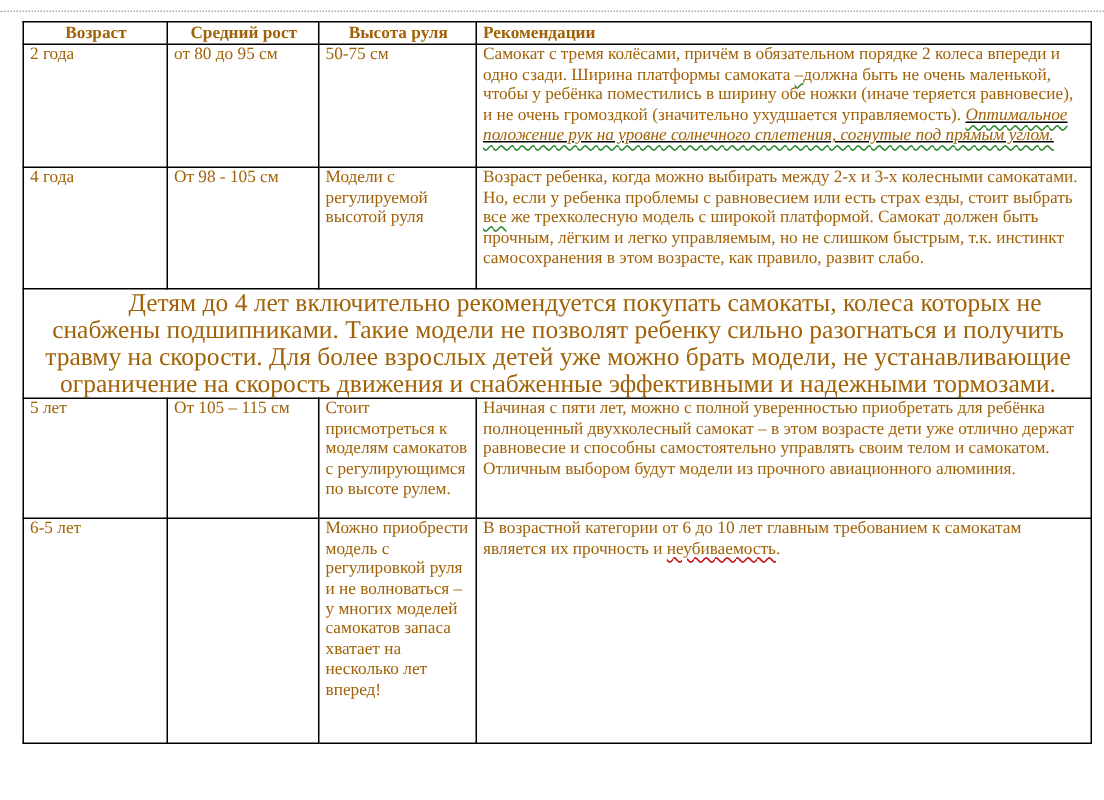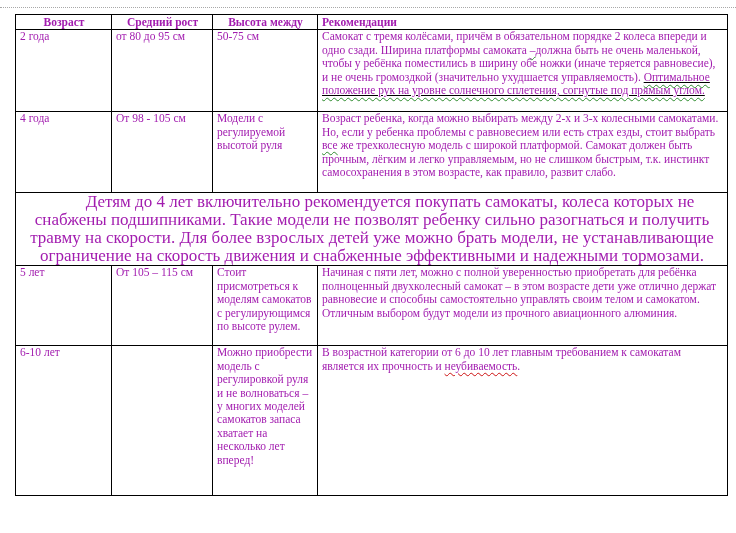--- a/index.html
+++ b/index.html
@@ -3,21 +3,21 @@
 <meta charset="utf-8">
 <style>
   * { margin: 0; padding: 0; box-sizing: border-box; }
   html, body { background: #fff; }
   .page {
     position: relative;
     width: 736px;
     height: 533px;
     background: #ffffff;
     font-family: "Liberation Serif", "DejaVu Serif", serif;
-    color: #a21caf;
+    color: #a16207;
     overflow: hidden;
   }
   .top-boundary {
     position: absolute;
     left: 0; top: 7px;
     width: 736px;
     height: 0;
     border-top: 1px dotted #a8a8a8;
   }
   table.doc-table {
@@ -57,20 +57,21 @@
   .sq-green {
     text-decoration-line: underline;
     text-decoration-style: wavy;
     text-decoration-color: #2e8b2e;
     text-decoration-thickness: 1px;
     text-underline-offset: 2px;
   }
   .u-solid .sq-green {
     
     text-underline-offset: 3px;
+    font-style: italic;
   }
   .sq-red {
     text-decoration-line: underline;
     text-decoration-style: wavy;
     text-decoration-color: #cc1111;
     text-decoration-thickness: 1px;
     text-underline-offset: 2px;
   }
 </style>
 </head>
@@ -84,21 +85,21 @@
       <col style="width:96px">
       <col style="width:101px">
       <col style="width:105px">
       <col style="width:410px">
     </colgroup>
 
     <tbody>
         <tr style="height:14px;">
       <th>Возраст</th>
       <th>Средний рост</th>
-      <th>Высота между</th>
+      <th>Высота руля</th>
       <th class="th-left">Рекомендации</th>
     </tr>
 
     <tr style="height:82px;">
       <td>2 года</td>
       <td>от 80 до 95 см</td>
       <td>50-75 см</td>
       <td class="cell-rec"><span>Самокат с тремя колёсами, причём в обязательном порядке 2 колеса впереди и одно сзади. Ширина платформы самоката </span><span class="sq-green">–</span><span>должна быть не очень маленькой, чтобы у ребёнка поместились в ширину обе ножки (иначе теряется равновесие), и не очень громоздкой (значительно ухудшается управляемость). </span><span class="u-solid"><span class="sq-green">Оптимальное положение рук на уровне солнечного сплетения, согнутые под прямым углом.</span></span></td>
     </tr>
 
@@ -117,20 +118,20 @@
     </tr>
 
     <tr style="height:80px;">
       <td>5 лет</td>
       <td>От 105 – 115 см</td>
       <td>Стоит присмотреться к моделям самокатов с регулирующимся по высоте рулем.</td>
       <td class="cell-rec">Начиная с пяти лет, можно с полной уверенностью приобретать для ребёнка полноценный двухколесный самокат – в этом возрасте дети уже отлично держат равновесие и способны самостоятельно управлять своим телом и самокатом. Отличным выбором будут модели из прочного авиационного алюминия.</td>
     </tr>
 
     <tr style="height:150px;">
-      <td>6-10 лет</td>
+      <td>6-5 лет</td>
       <td></td>
       <td>Можно приобрести модель с регулировкой руля и не волноваться – у многих моделей самокатов запаса хватает на несколько лет вперед!</td>
       <td class="cell-rec"><span>В возрастной категории от 6 до 10 лет главным требованием к самокатам является их прочность и </span><span class="sq-red">неубиваемость</span><span>.</span></td>
     </tr>
   </tbody>
     </table>
 </div>
 
 </body></html>

